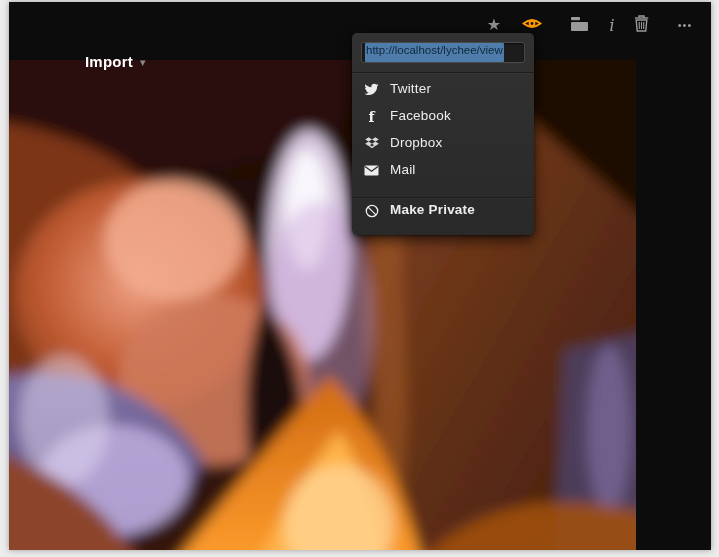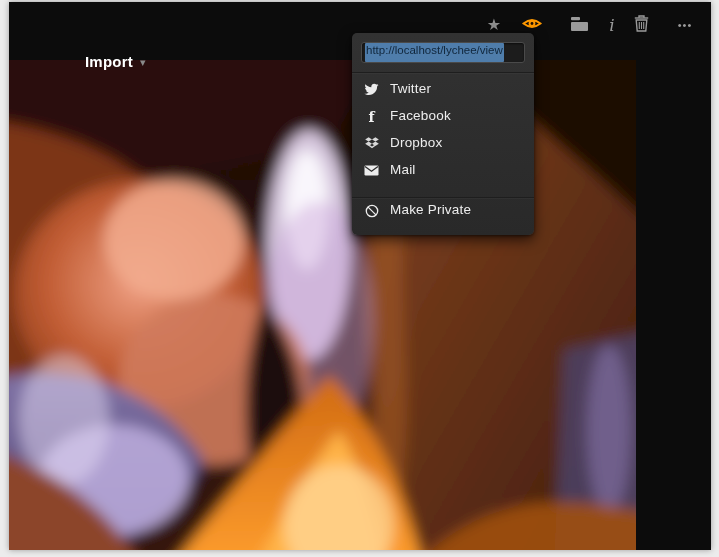--- a/index.html
+++ b/index.html
@@ -46,21 +46,21 @@
     height:21px;box-sizing:border-box;
     background:#1c1c1c;border:1px solid #4a4a4a;border-radius:3px;
     box-shadow:inset 0 1px 2px rgba(0,0,0,.55);
     display:flex;padding:0 3px;cursor:text;overflow:hidden;
   }
   .url-input .sel{
     font-size:11.5px;white-space:nowrap;
     background:#4f7dab;color:#10263b;padding:1px 1px;border-radius:1px;
   }
   .menu-list{list-style:none;margin:0;padding:8px 0;}
-  .menu-footer{list-style:none;margin:0;padding:4px 0 6px;border-top:1px solid #1e1e1e;box-shadow:inset 0 1px 0 rgba(255,255,255,.03);}
+  .menu-footer{list-style:none;margin:0;padding:4px 0 6px;border-top:1px solid #1e1e1e;box-shadow:inset 0 1px 0 rgba(255,255,255,.03);font-weight:bold;}
   .mi-row{
     height:27px;display:flex;padding:0 10px;cursor:pointer;
   }
   .mi-ico{
     width:17px;height:17px;display:flex;align-items:center;justify-content:center;
     margin-left:1px;flex:0 0 17px;color:#e6e6e6;
   }
   .mi-ico svg{display:block;}
   .mi-ico .fb{font-weight:bold;font-size:14px;color:#efefef;font-family:"DejaVu Serif","Liberation Serif",serif;}
   .mi-label{margin-left:10px;font-size:13.5px;color:#ededed;letter-spacing:.2px;}

